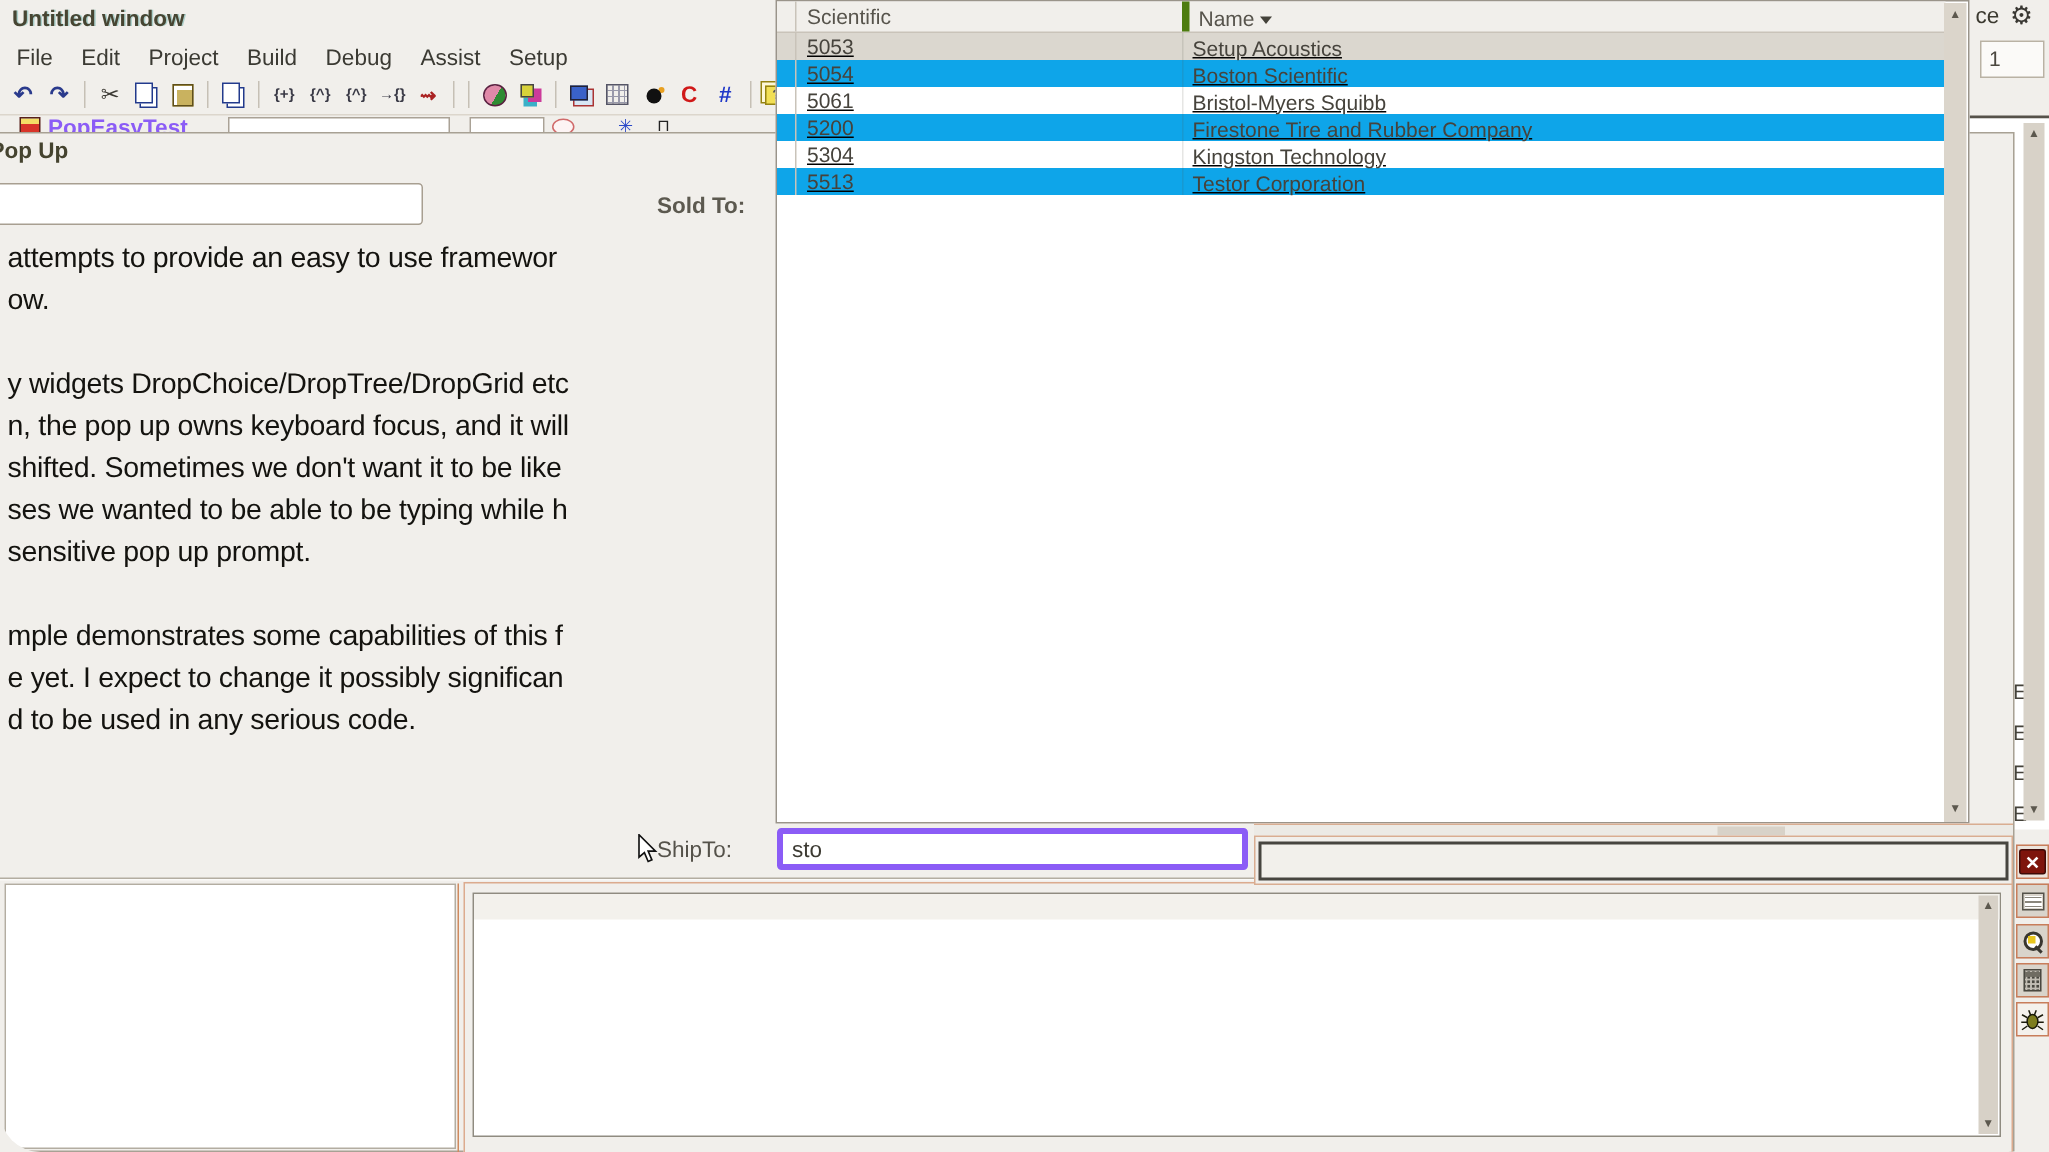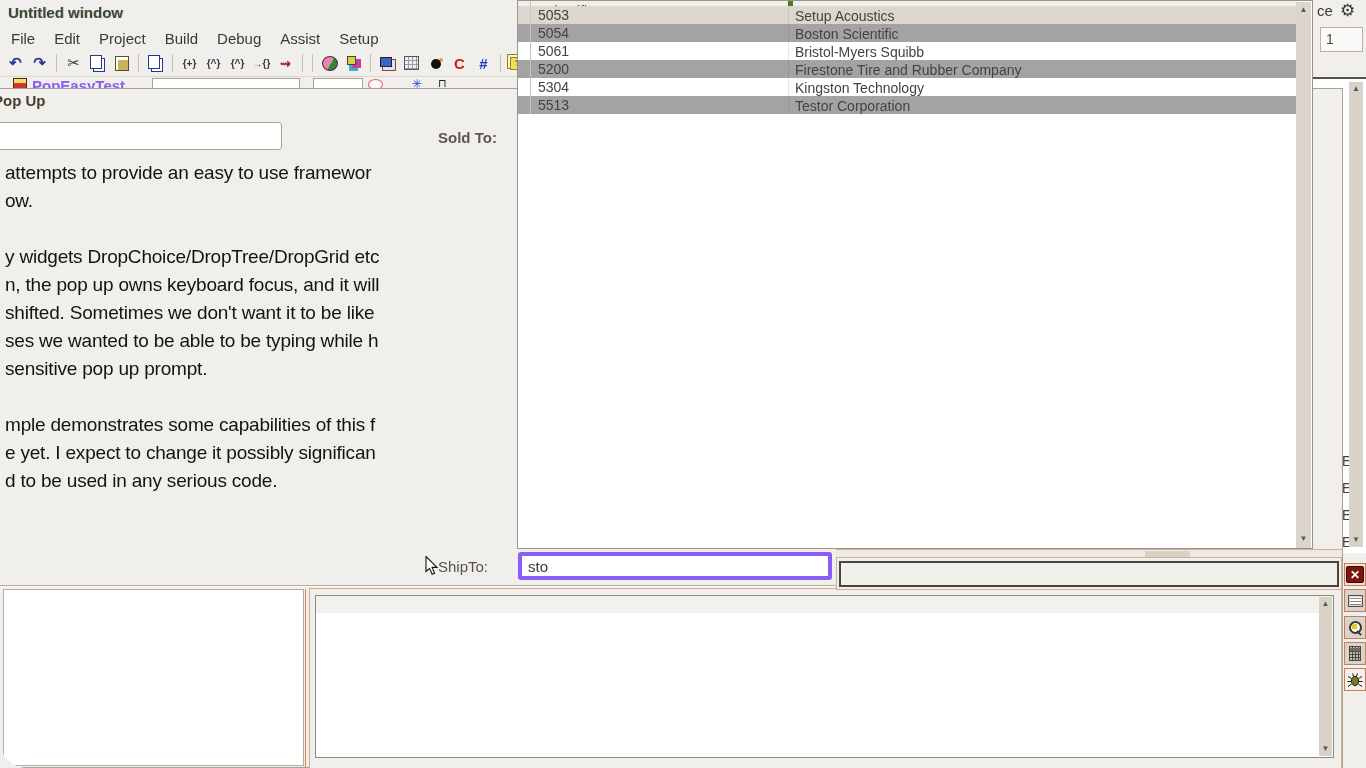--- a/index.html
+++ b/index.html
@@ -99,25 +99,25 @@
 
   
   #grid-popup { left:517px; top:0; width:796px; height:549px; background:#fff; border:1px solid #9a948a; }
   #grid-header { position:absolute; left:0; top:0; width:779px; height:21px; background:#f1efeb;
     border-bottom:1px solid #c9c3b9; display:flex; font-size:14px; color:#57544c; }
   .g-gutter { width:13px; border-right:1px solid #c9c3b9; flex:none; }
   .g-col1 { width:257px; padding:2px 0 0 7px; flex:none; }
   .g-col2 { flex:1; padding:2px 0 0 6px; border-left:5px solid #4d7c0f; display:flex; align-items:center; gap:4px; }
   #sort-arrow { width:0; height:0; border-left:4px solid transparent; border-right:4px solid transparent;
     border-top:5px solid #44423a; margin-top:2px; }
-  #grid-rows { position:absolute; left:0; top:5px; width:779px; }
+  #grid-rows { position:absolute; left:0; top:21px; width:779px;text-decoration:underline; }
   .grow { height:18px; display:flex; font-size:14px; color:#46433c; background:#fff; }
   .grow .g-col1 { padding-top:1px; }
   .grow .g-col2 { padding-top:1px; border-left:1px solid rgba(90,85,75,.15); }
-  .grow.alt { background:#a3a3a3; }
+  .grow.alt { background:#0ea5e9; }
   .grow.sel { background:#dbd7cf; }
   #grid-vscroll { position:absolute; right:1px; top:1px; width:15px; height:546px; background:#dbd5cb; }
   #grid-hscroll { left:836px; top:549px; width:506px; height:8px; background:#eceae5; border-top:1px solid #d9ad91; }
   #grid-hthumb { position:absolute; left:309px; top:1px; width:45px; height:6px; background:#d8d2c8; }
 
   
   #combo-popup { left:836px; top:557px; width:506px; height:33px; border:1px solid #d9ad91; background:#f1efeb; }
   #combo-input { position:absolute; left:2px; top:3px; width:500px; height:26px;
     border:2px solid #47453f; background:#f2f0eb; }
 

